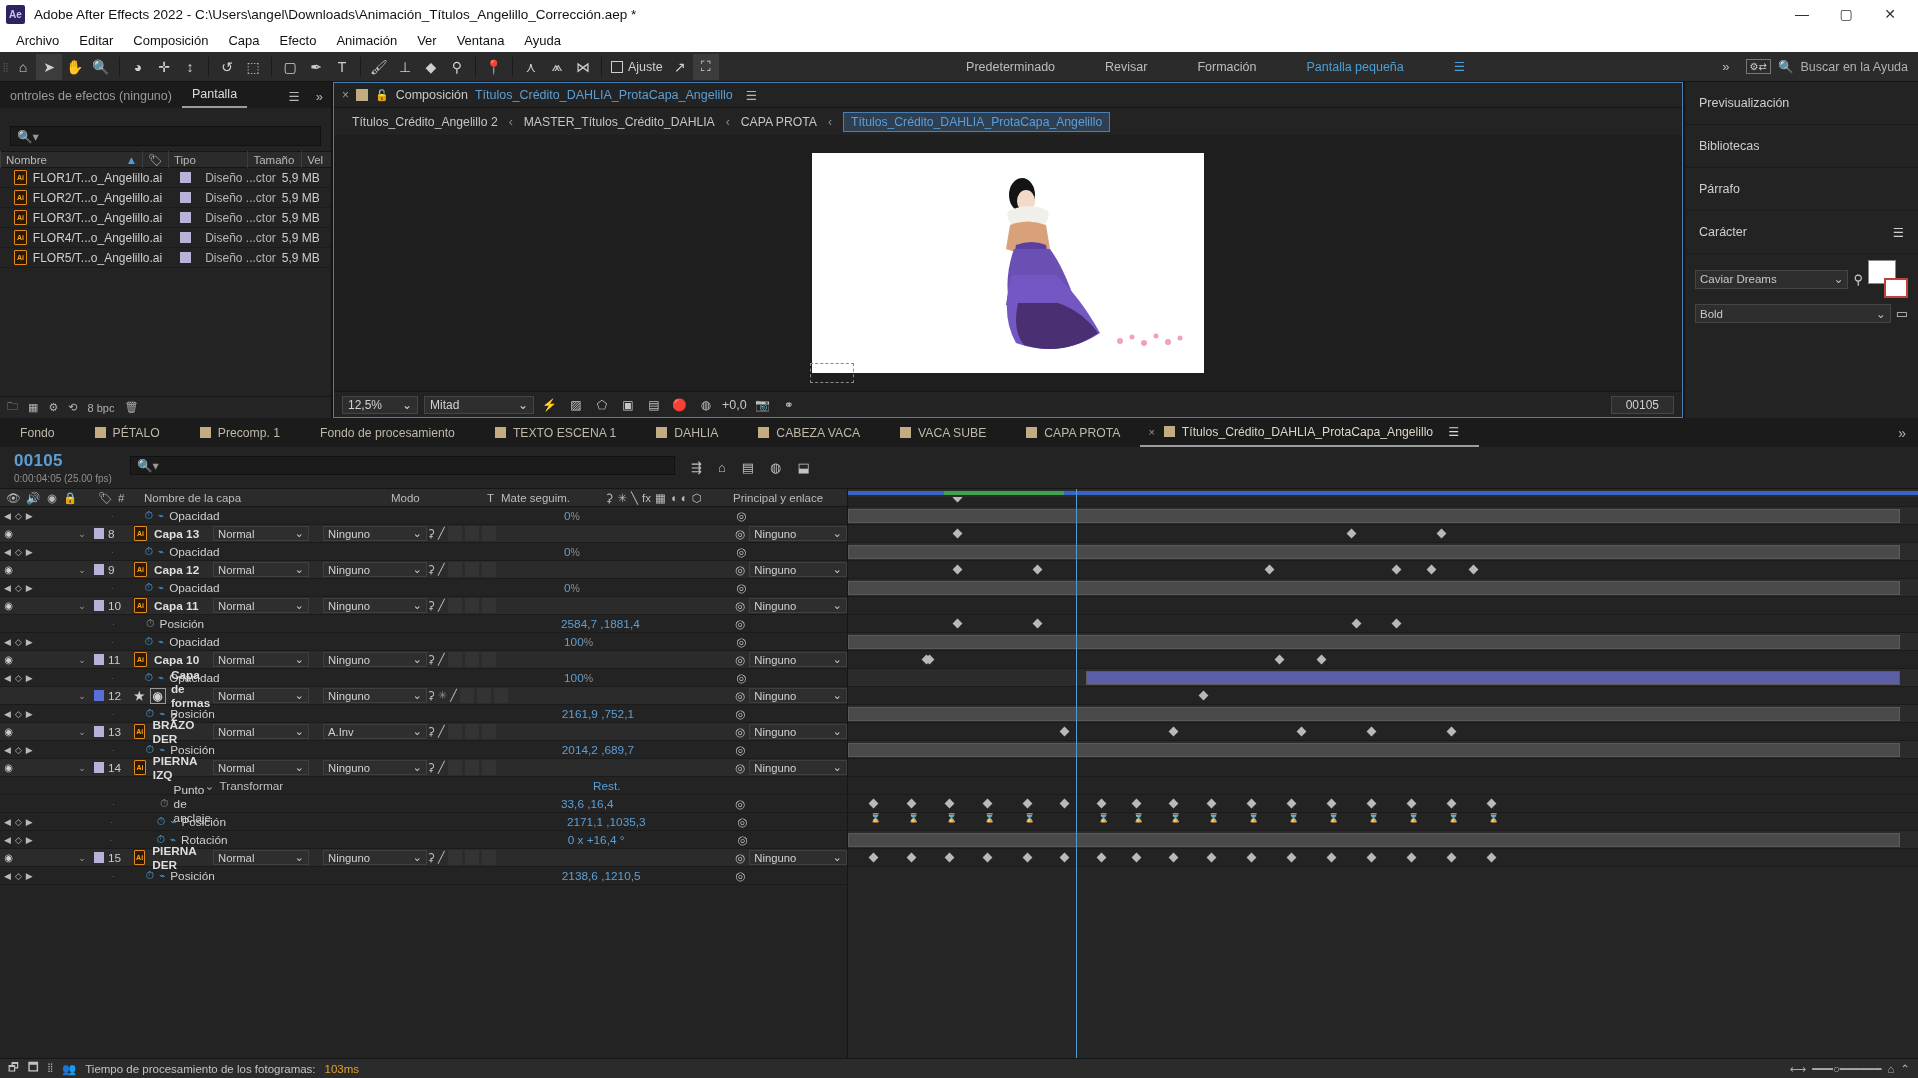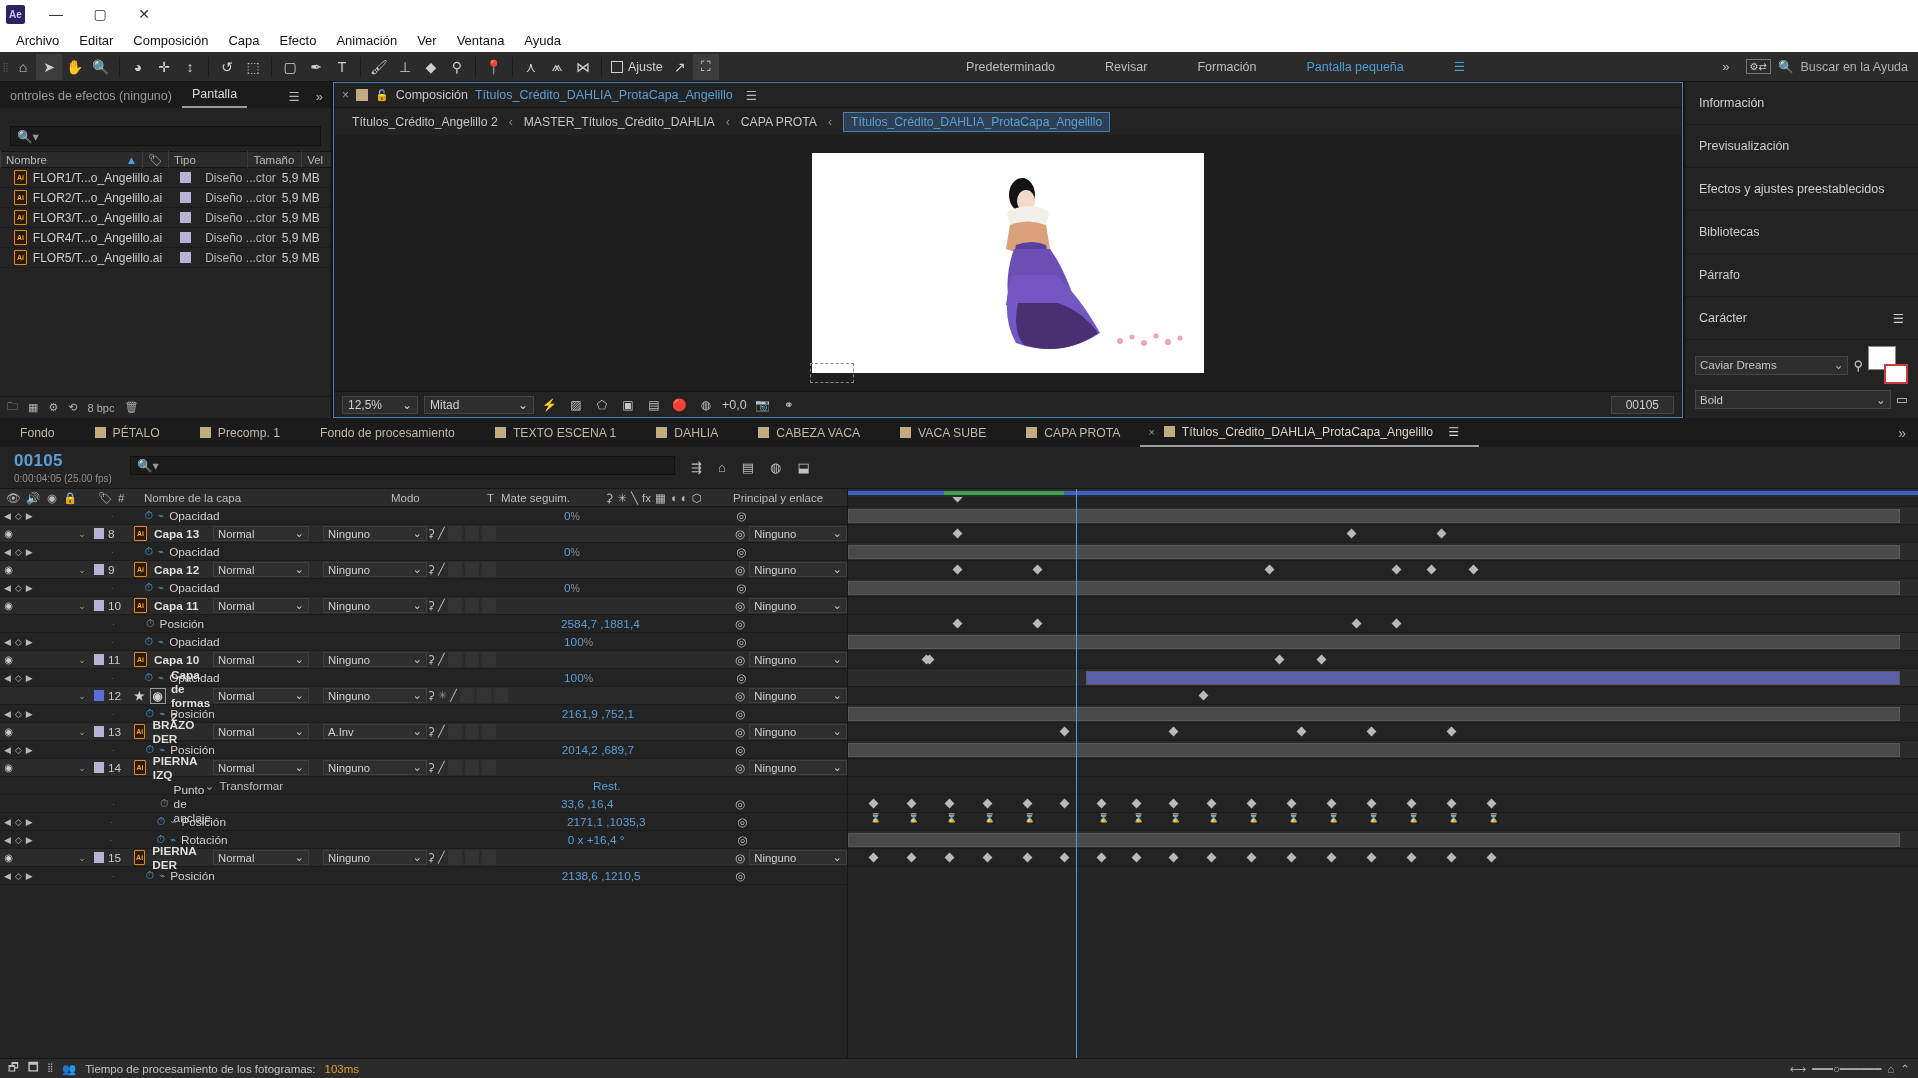--- a/index.html
+++ b/index.html
@@ -156,20 +156,21 @@
   .tl-foot{ height:20px; background:#2b2b2b; display:flex; align-items:center; gap:9px; padding:0 8px; border-top:1px solid #161616; font-size:11.5px; color:#c2c2c2;}
   .tl-foot .ms{ color:#e0a030;}
   .footspacer{ flex:1;}
   .zoomline{ display:flex; align-items:center; gap:6px; color:#a9a9a9;}
 </style>
 </head>
 <body>
 
 <div class="titlebar">
   <div class="ae-logo">Ae</div>
+  <div class="title-text">Adobe After Effects 2022 - C:\Users\angel\Downloads\Animación_Títulos_Angelillo_Corrección.aep *</div>
   <div class="winbtns">
     <div class="winbtn">—</div>
     <div class="winbtn">▢</div>
     <div class="winbtn close">✕</div>
   </div>
 </div>
 
 <div class="menubar">
   <div>Archivo</div>
   <div>Editar</div>
@@ -359,23 +360,21 @@
       <div class="vbtn">🔴</div>
       <div class="vbtn">◍</div>
       <div>+0,0</div>
       <div class="vbtn">📷</div>
       <div class="vbtn">⚭</div>
       <div class="tcode">00105</div>
     </div>
   </div>
 
   <div class="rightpanel">
-    <div class="rsec">Información</div>
     <div class="rsec">Previsualización</div>
-    <div class="rsec">Efectos y ajustes preestablecidos</div>
     <div class="rsec">Bibliotecas</div>
     <div class="rsec">Párrafo</div>
     <div class="rsec hdr">
       <span>Carácter</span>
       <span>☰</span>
     </div>
     <div class="charpanel">
       <div class="fontrow">
         <div class="fontsel">
           <span>Caviar Dreams</span>

